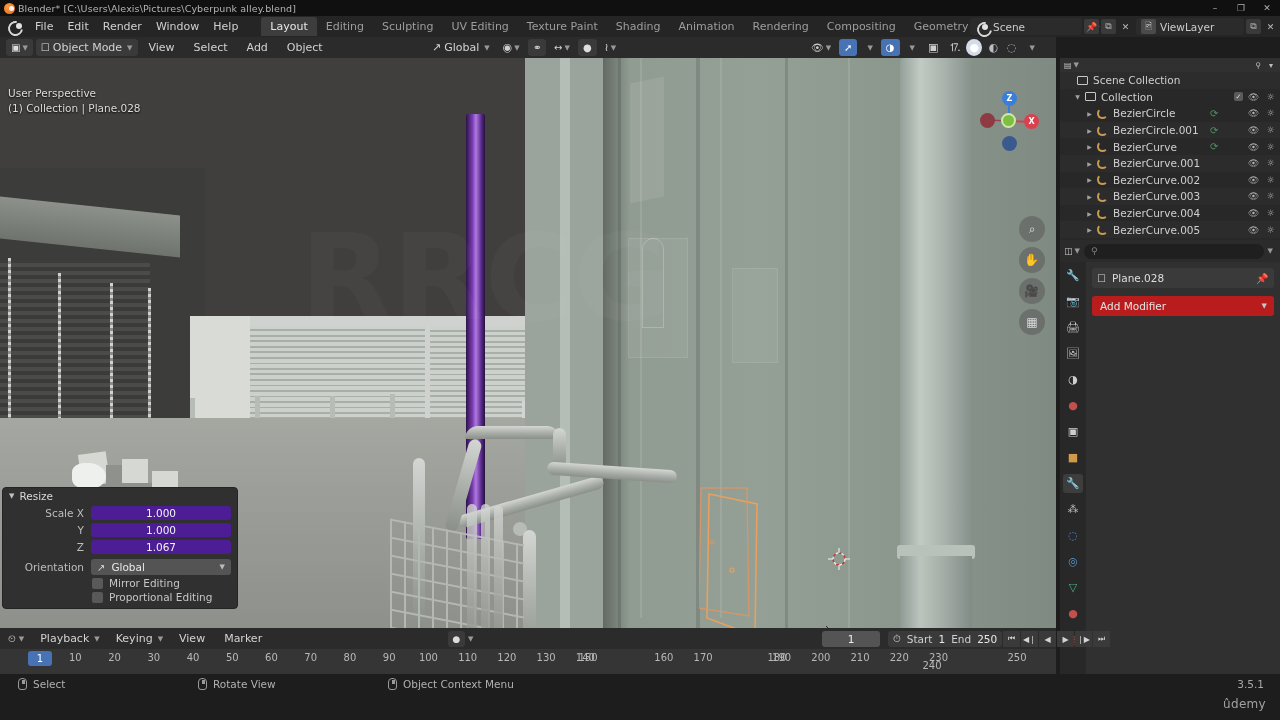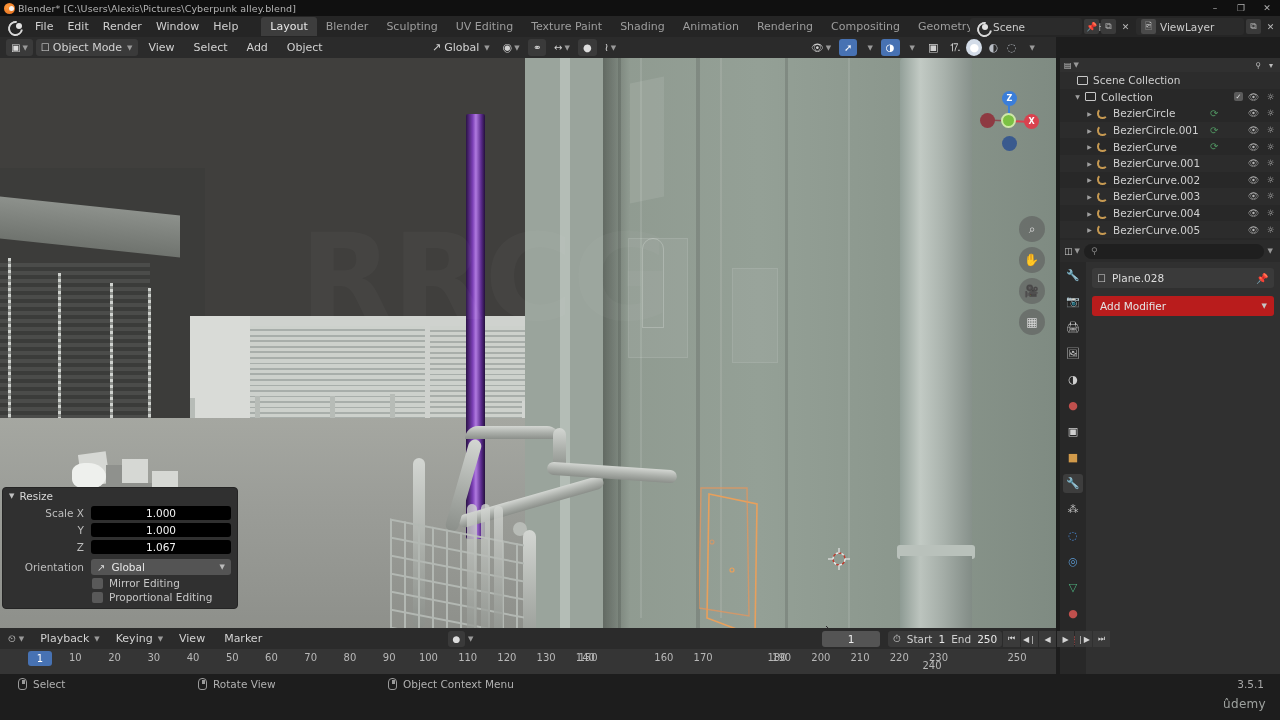--- a/index.html
+++ b/index.html
@@ -115,21 +115,21 @@
      display:flex;align-items:center;justify-content:center;color:#d8d8d8;font-size:12px;}
 
   
   #oppanel { position:absolute; left:2px; top:487px; width:236px; background:#303030;
      border-radius:4px; padding-bottom:5px; z-index:30; border:1px solid #242424;}
   #oppanel .ph { display:flex; align-items:center; height:16px; padding:0 6px; }
   #oppanel .ph .tri { font-size:7px; color:#c0c0c0; margin-right:5px; }
   #oppanel .ph .ttl { font-size:10.5px; color:#d8d8d8; }
   .oprow { display:flex; align-items:center; height:16px; margin:1px 6px; }
   .oprow .lbl { width:82px; text-align:right; font-size:10.5px; color:#bdbdbd; padding-right:7px; }
-  .oprow .val { flex:1; height:14px; background:#000000; border-radius:3px; color:#f2f2f2;
+  .oprow .val { flex:1; height:14px; background:#4c1d95; border-radius:3px; color:#f2f2f2;
      font-size:10.5px; display:flex; align-items:center; justify-content:center; }
   .oprow .sel { flex:1; height:16px; background:#545454; border-radius:3px; color:#e8e8e8;
      font-size:10.5px; display:flex; align-items:center; padding:0 6px; position:relative;}
   .opcheck { display:flex; align-items:center; margin:2px 6px 0 89px; }
   .opcheck .cb { width:11px; height:11px; background:#595959; border-radius:2px; margin-right:6px; }
   .opcheck .cl { font-size:10.5px; color:#c6c6c6; }
 
   
   #outliner { position:absolute; left:1060px; top:58px; width:220px; height:182px;
       background:#282828; overflow:hidden; }
@@ -220,21 +220,21 @@
   <div id="topbar">
     <div class="bl-icon"></div>
     <div class="menu-item">File</div>
     <div class="menu-item">Edit</div>
     <div class="menu-item">Render</div>
     <div class="menu-item">Window</div>
     <div class="menu-item">Help</div>
 
     <div id="wstabs">
       <div class="wstab active">Layout</div>
-      <div class="wstab">Blender</div>
+      <div class="wstab">Editing</div>
       <div class="wstab">Sculpting</div>
       <div class="wstab">UV Editing</div>
       <div class="wstab">Texture Paint</div>
       <div class="wstab">Shading</div>
       <div class="wstab">Animation</div>
       <div class="wstab">Rendering</div>
       <div class="wstab">Compositing</div>
       <div class="wstab">Geometry Nodes</div>
       <div class="wstab">Scripting</div>
       <div class="wstab-plus">+</div>
@@ -495,20 +495,24 @@
         <line x1="17" y1="11" x2="22" y2="11" stroke="#e6e6e6" stroke-width="1.2"></line>
       </svg>
     </div>
 
     <div id="mousecur">
       <svg width="11" height="16" viewBox="0 0 11 16">
         <polygon points="0,0 0,13 3.2,10 5.4,15.4 7.4,14.5 5.3,9.4 9.6,9.4" fill="#fff" stroke="#2a2a2a" stroke-width="1"></polygon>
       </svg>
     </div>
 
+    <div id="vp-overlay">
+      <div>User Perspective</div>
+      <div>(1) Collection | Plane.028</div>
+    </div>
 
     <div id="gizmo">
       <svg width="70" height="70" viewBox="0 0 70 70" style="position:absolute;left:0;top:0">
         <line x1="35" y1="35" x2="35" y2="13" stroke="#3b7ed9" stroke-width="2"></line>
         <line x1="35" y1="35" x2="57" y2="36" stroke="#d9414e" stroke-width="2"></line>
         <line x1="35" y1="35" x2="13" y2="34" stroke="#8e3a42" stroke-width="1.5" opacity=".8"></line>
       </svg>
       <div class="ax" style="left:28px;top:5px;background:#3b7ed9;color:#fff">Z</div>
       <div class="ax" style="left:27px;top:27px;background:#7bc043;border:2px solid #cfe8a8;color:transparent"></div>
       <div class="ax" style="left:50px;top:28px;background:#d9414e;color:#fff">X</div>

